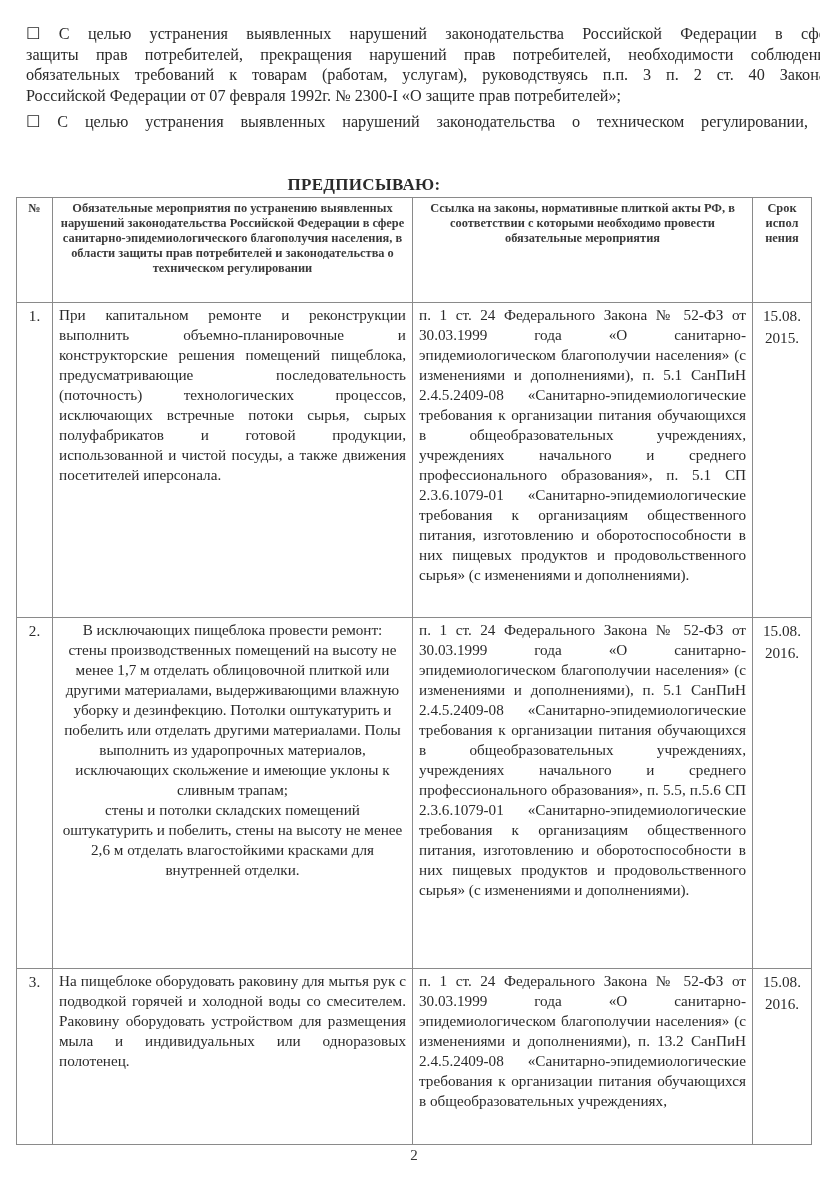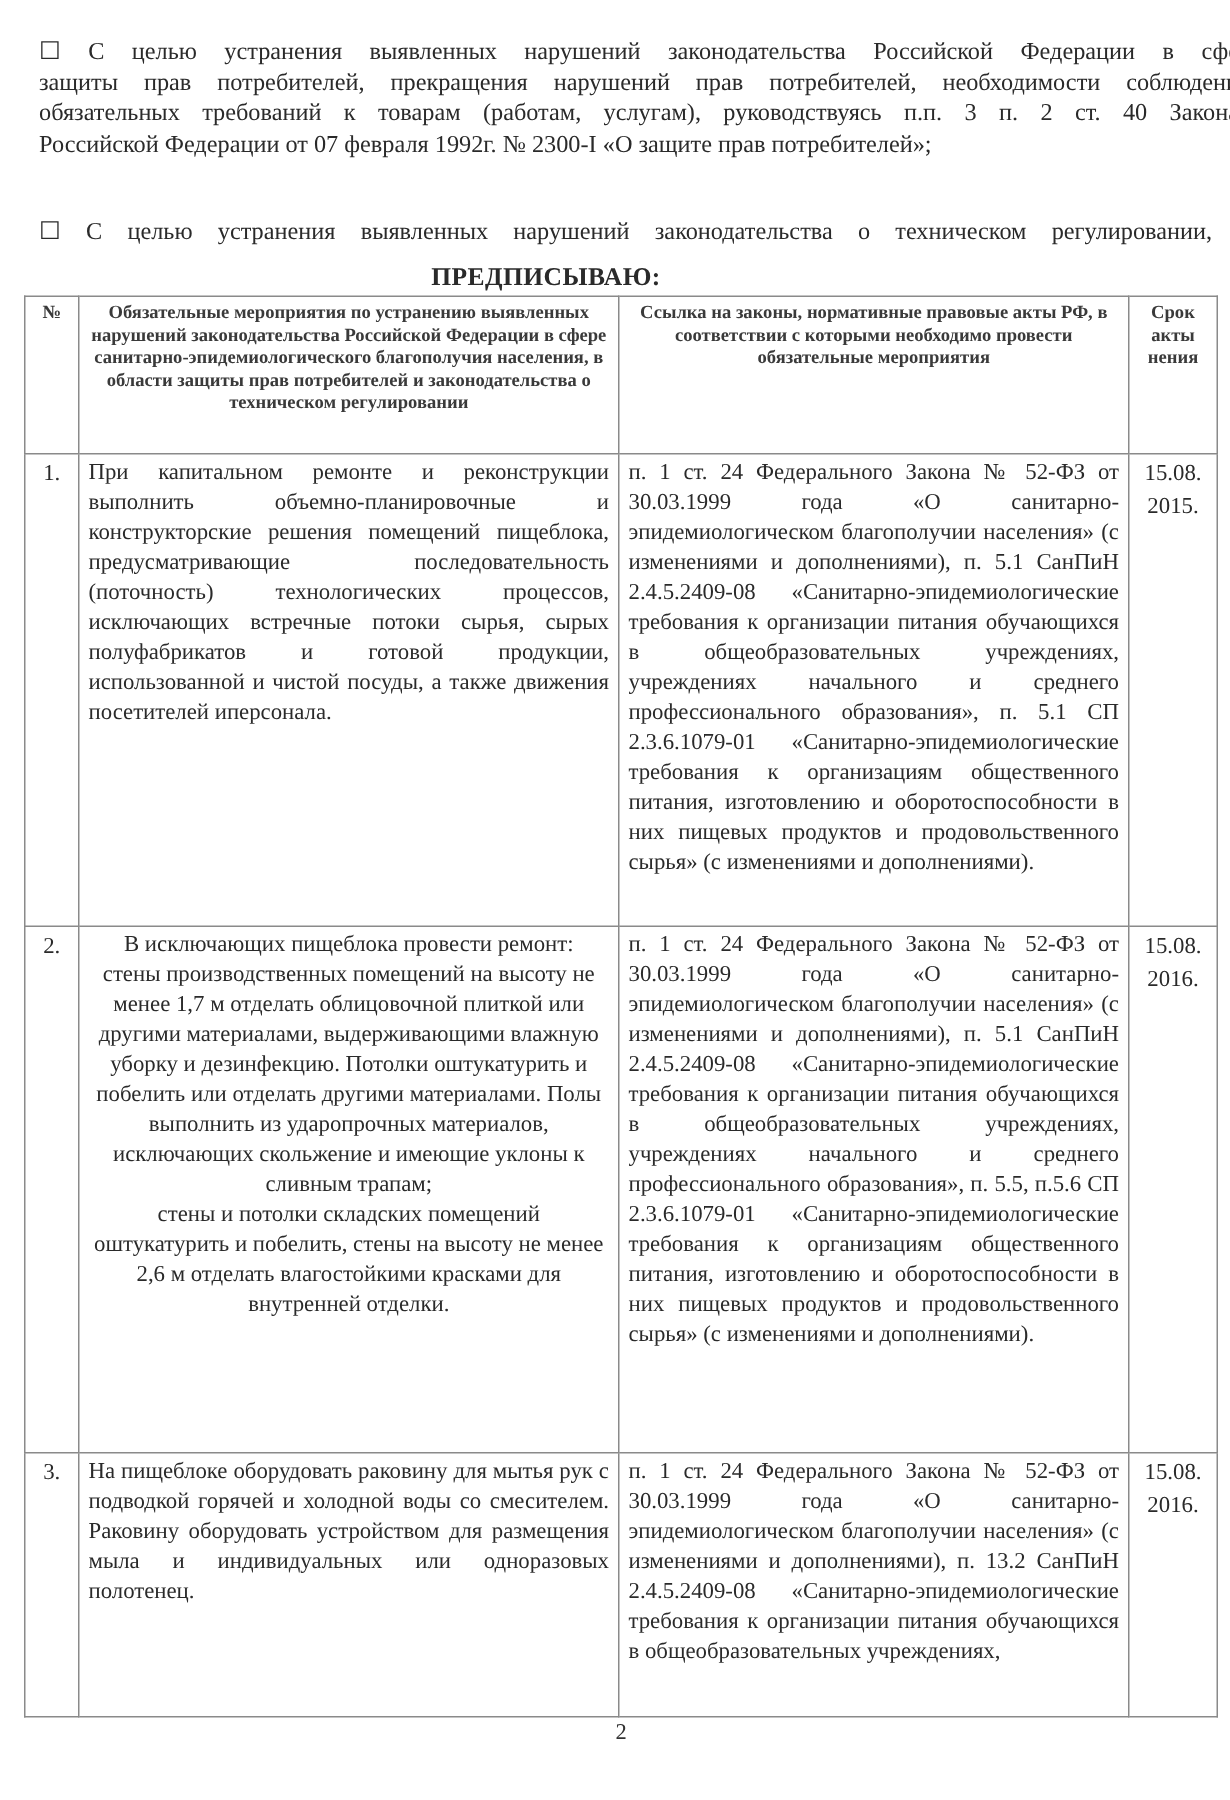--- a/index.html
+++ b/index.html
@@ -12,21 +12,21 @@
   }
   .page { position: absolute; left: 0; top: 0; width: 820px; height: 1200px; overflow: hidden; }
   .para {
     position: absolute; left: 26px; width: 800px;
     font-size: 16.2px; line-height: 20.5px; text-align: justify;
     white-space: normal;
   }
   .para .line { display: block; white-space: nowrap; text-align: justify; text-align-last: justify; }
   .para .line.last { text-align-last: left; }
   #para1 { top: 24px; }
-  #para2 { top: 112px; width: 782px; margin-top: 32px; }
+  #para2 { top: 112px; width: 782px; }
   .heading {
     position: absolute; top: 175px; left: 0; width: 728px; text-align: center;
     font-weight: bold; font-size: 17px; letter-spacing: 0.3px;
   }
   table.orders {
     position: absolute; left: 16px; top: 197px;
     width: 795px; border-collapse: collapse; table-layout: fixed;
     font-size: 15.2px; line-height: 20px;
   }
   table.orders td, table.orders th {
@@ -75,22 +75,22 @@
     <colgroup>
       <col class="c-num">
         <col class="c-act">
         <col class="c-ref">
         <col class="c-due">
     </colgroup>
     <tbody>
         <tr class="head-row">
       <th>№</th>
       <th>Обязательные мероприятия по устранению выявленных нарушений законодательства Российской Федерации в сфере санитарно-эпидемиологического благополучия населения, в области защиты прав потребителей и законодательства о техническом регулировании</th>
-      <th>Ссылка на законы, нормативные правовые акты РФ, в соответствии с которыми необходимо провести обязательные мероприятия</th>
-      <th>Срок акты нения</th>
+      <th>Ссылка на законы, нормативные плиткой акты РФ, в соответствии с которыми необходимо провести обязательные мероприятия</th>
+      <th>Срок испол нения</th>
     </tr>
 
     <tr class="row1">
       <td class="num">1.</td>
       <td class="act">При капитальном ремонте и реконструкции выполнить объемно-планировочные и конструкторские решения помещений пищеблока, предусматривающие последовательность (поточность) технологических процессов, исключающих встречные потоки сырья, сырых полуфабрикатов и готовой продукции, использованной и чистой посуды, а также движения посетителей иперсонала.</td>
       <td class="ref">п. 1 ст. 24 Федерального Закона № 52-ФЗ от 30.03.1999 года «О санитарно-эпидемиологическом благополучии населения» (с изменениями и дополнениями), п. 5.1 СанПиН 2.4.5.2409-08 «Санитарно-эпидемиологические требования к организации питания обучающихся в общеобразовательных учреждениях, учреждениях начального и среднего профессионального образования», п. 5.1 СП 2.3.6.1079-01 «Санитарно-эпидемиологические требования к организациям общественного питания, изготовлению и оборотоспособности в них пищевых продуктов и продовольственного сырья» (с изменениями и дополнениями).</td>
       <td class="due">
         <span class="ln">15.08.</span>
         <span class="ln">2015.</span>
       </td>

